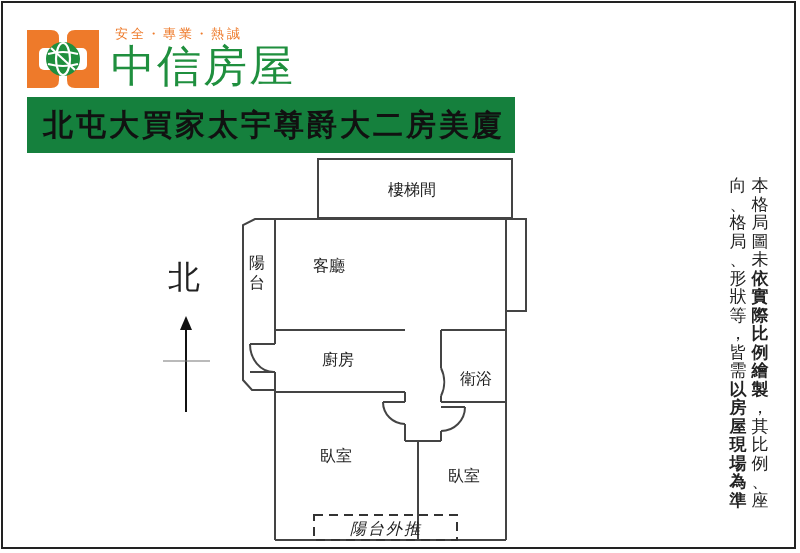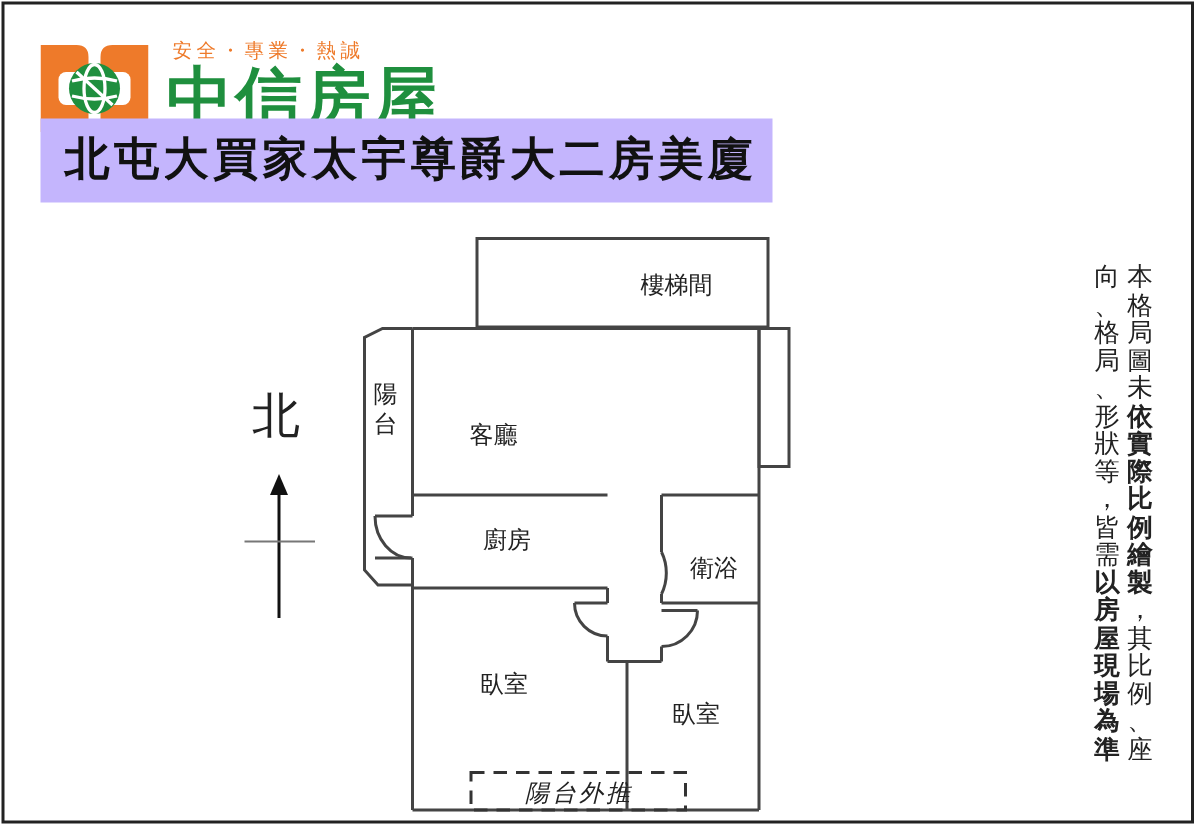--- a/index.html
+++ b/index.html
@@ -4,24 +4,24 @@
 <style>
   html, body { margin: 0; padding: 0; background: #ffffff; }
   body { width: 800px; height: 553px; position: relative; overflow: hidden;
          font-family: "DejaVu Sans", "Liberation Sans", sans-serif; }
   .frame { position: absolute; left: 1px; top: 1px; width: 795px; height: 548px;
            border: 2px solid #222; box-sizing: border-box; background: #fff; }
   .logo { position: absolute; left: 27px; top: 22px; width: 310px; height: 70px; }
   .logo-mark { position: absolute; left: 0; top: 8px; width: 72px; height: 58px; }
   .slogan { position: absolute; left: 88px; top: 3px; font-size: 13px; color: #ee7a2a;
             letter-spacing: 3px; white-space: nowrap; }
-  .brand { position: absolute; left: 84px; top: 20px; font-size: 44px; font-weight: bold;
+  .brand { position: absolute; left: 84px; top: 20px; font-size: 44px; font-weight: normal;
            color: #1f8f3e; letter-spacing: 2px; white-space: nowrap; line-height: 48px; }
-  .banner { position: absolute; left: 27px; top: 79px; width: 488px; height: 56px;
-            background: #c4b5fd; }
+  .banner { position: absolute; left: 27px; top: 97px; width: 488px; height: 56px;
+            background: #15803d; }
   .banner-text { position: absolute; left: 16px; top: 10px; font-size: 30px; font-weight: bold;
                  color: #111; letter-spacing: 3px; white-space: nowrap; line-height: 36px; }
   .plan { position: absolute; left: 0; top: 0; width: 800px; height: 553px; }
   .room-label { position: absolute; font-size: 16px; color: #222; white-space: nowrap; }
   .north-label { position: absolute; left: 168px; top: 256px; font-size: 32px; color: #222;
                  font-family: "DejaVu Serif", "Liberation Serif", serif; }
   .disclaimer { position: absolute; top: 176px; display: flex; flex-direction: column;
                 font-size: 17px; color: #222; line-height: 18.5px; }
   .disclaimer span { display: block; width: 20px; text-align: center; }
   .disclaimer .b { font-weight: bold; }
@@ -103,22 +103,22 @@
 
   <g>
     <line x1="186" y1="412" x2="186" y2="326" stroke="#111" stroke-width="2"></line>
     <polygon points="186,316 180,330 192,330" fill="#111"></polygon>
     <line x1="163" y1="361" x2="210" y2="361" stroke="#777" stroke-width="1.2"></line>
   </g>
 </svg>
 
 <div class="north-label">北</div>
 
-<div class="room-label" style="left:388px; top:180px;margin-left:39px;">樓梯間</div>
-<div class="room-label" style="left:313px; top:280px;">客廳</div>
+<div class="room-label" style="left:388px; top:180px;">樓梯間</div>
+<div class="room-label" style="left:313px; top:256px;">客廳</div>
 <div class="room-label" style="left:249px; top:253px; width:16px; line-height:20px; white-space:normal;">陽台</div>
 <div class="room-label" style="left:322px; top:350px;text-align:right;">廚房</div>
 <div class="room-label" style="left:460px; top:369px;">衛浴</div>
 <div class="room-label" style="left:320px; top:446px;">臥室</div>
 <div class="room-label" style="left:448px; top:466px;">臥室</div>
 <div class="room-label" style="left:350px; top:519px; letter-spacing:2px;font-style:italic;">陽台外推</div>
 
 <div class="disclaimer col-right">
   <div>
       <span>本</span>

